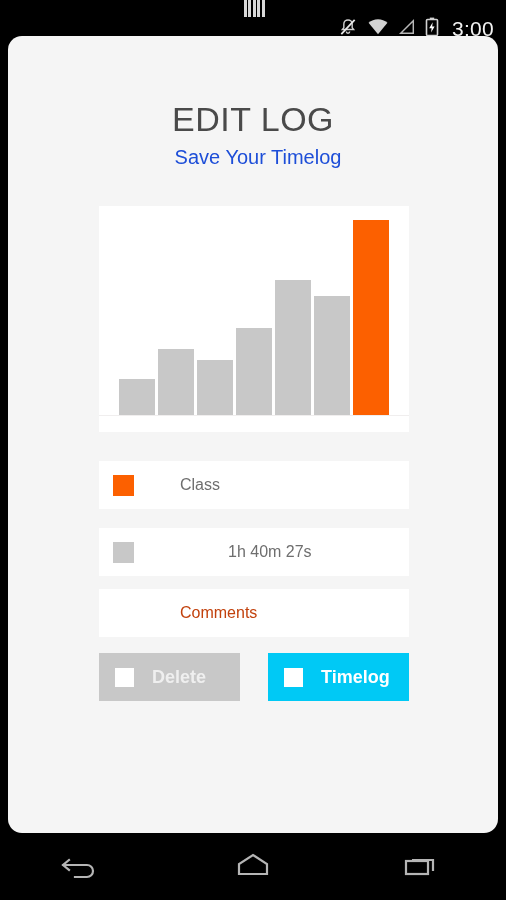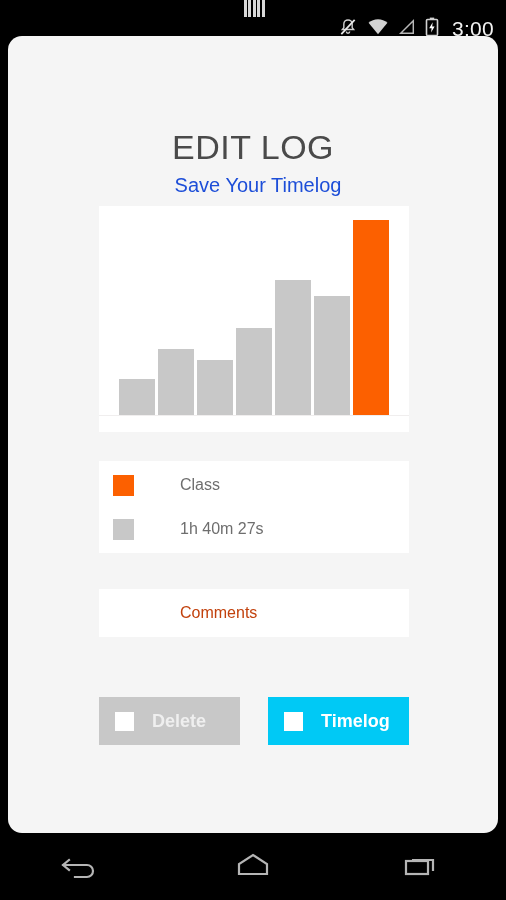--- a/index.html
+++ b/index.html
@@ -52,21 +52,21 @@
     position: absolute;
     left: 8px; top: 36px;
     width: 490px; height: 797px;
     background: #f5f5f5;
     border-radius: 14px;
     overflow: hidden;
   }
 
   
   #header {
-    padding-top: 94px;
+    padding-top: 66px;
     text-align: center;
   }
   #page-title {
     font-size: 34px;
     color: #4a4a4a;
     letter-spacing: 0.5px;
     font-weight: 400;
     margin: 0;
     line-height: 1.05;
   }
@@ -109,21 +109,21 @@
   .row {
     position: absolute;
     left: 91px;
     width: 310px;
     height: 48px;
     background: #ffffff;
     display: flex;
     align-items: center;
   }
   #row-category { top: 425px; }
-  #row-duration { top: 469px; }
+  #row-duration { top: 492px; gap: 48px; }
   #row-comments { top: 553px; }
 
   .swatch {
     width: 21px; height: 21px;
     margin-left: 14px;
     flex: 0 0 21px;
   }
   .swatch.orange { background: #fc6000; }
   .swatch.gray   { background: #c8c8c8; }
   .swatch.blank  { background: transparent; }
@@ -135,21 +135,20 @@
   }
   .row-label.placeholder { color: #c2410c; }
 
   
   #actions {
     position: absolute;
     left: 91px; top: 617px;
     width: 310px; height: 48px;
     display: flex;
     justify-content: space-between;
-    margin-top: 44px;
   }
   .action-btn {
     width: 141px; height: 48px;
     border: none;
     display: flex;
     align-items: center;
     cursor: pointer;
     font-family: "Liberation Sans", sans-serif;
     padding: 0;
   }

